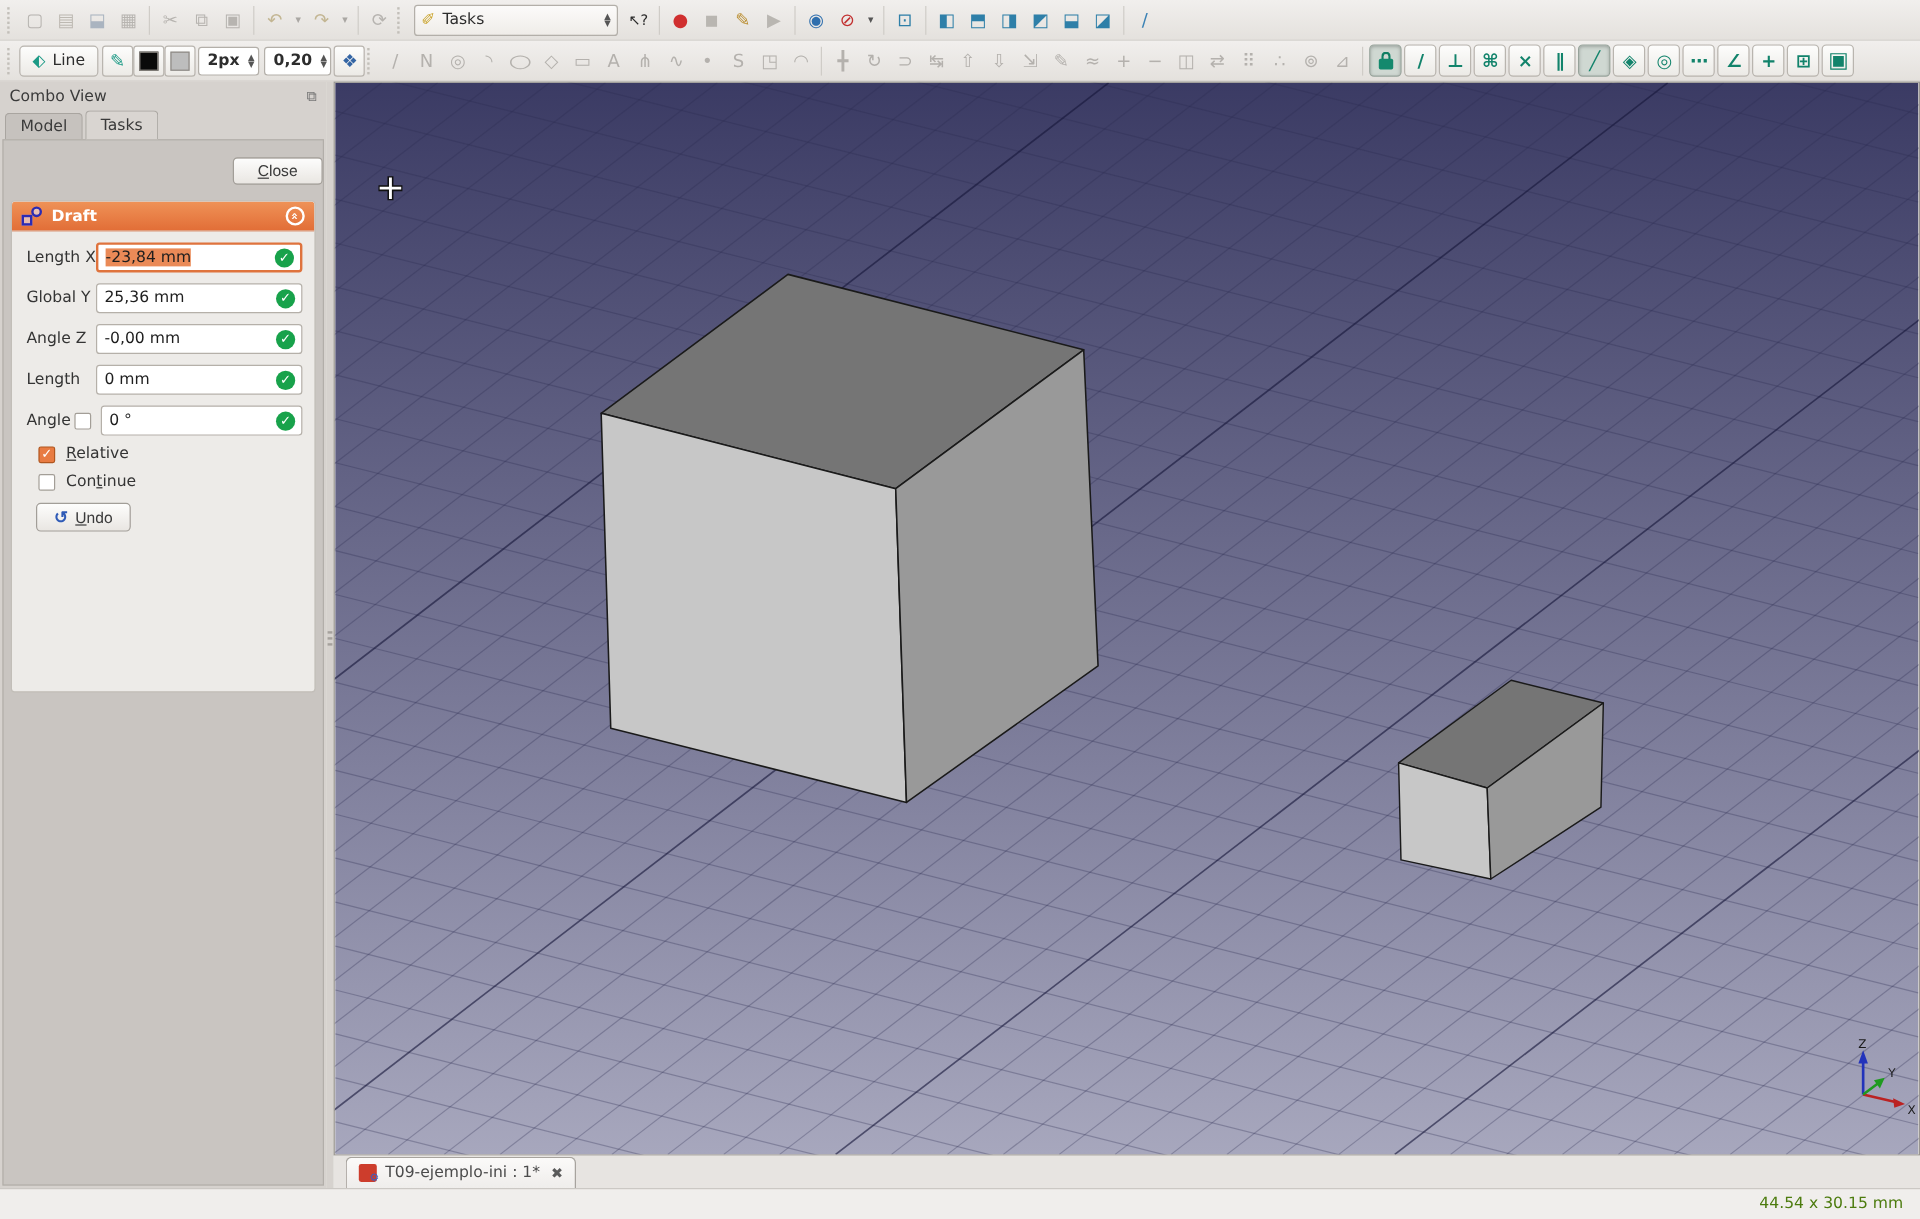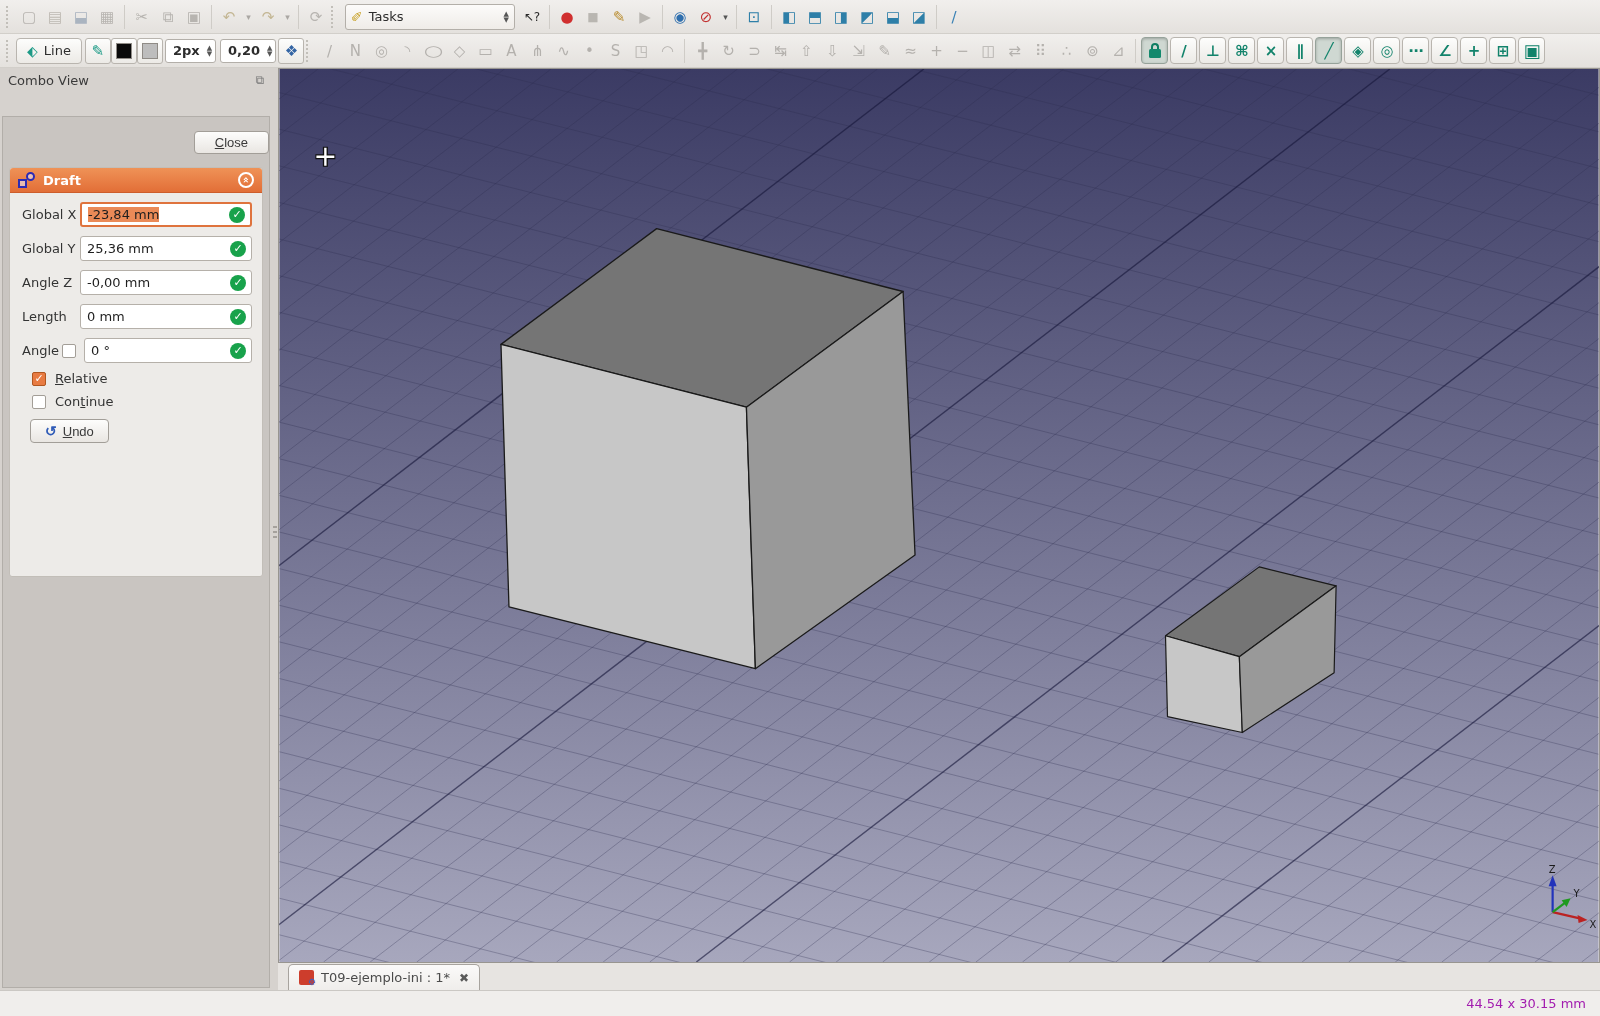--- a/index.html
+++ b/index.html
@@ -114,21 +114,21 @@
   #doctab { position:absolute; left:10px; top:1px; height:26px; display:flex;
     align-items:center; gap:7px; padding:0 10px; background:linear-gradient(#fbfaf9,#efedeb);
     border:1px solid #a7a39e; border-bottom:none; border-radius:5px 5px 0 0;
     font-size:13px; color:#4b4b4b; }
   #fcicon { position:relative; width:15px; height:15px; flex:none; }
   #fcicon .pg { position:absolute; inset:0; background:#cd3d2c; border-radius:2px; }
   #fcicon .gr { position:absolute; right:-2px; bottom:-2px; font-size:9px; color:#3a5fc4; }
   #tabclose { font-size:12px; color:#5a5a5a; margin-left:2px; }
   #statusbar { position:absolute; left:0; right:0; bottom:0; height:26px;
     background:#f0eeec; border-top:1px solid #cbc8c4; display:flex; align-items:center; }
-  #statusdim { margin-left:auto; margin-right:14px; font-size:13px; color:#a21caf; }
+  #statusdim { margin-left:auto; margin-right:14px; font-size:13px; color:#4d7c0f; }
 </style>
 </head>
 <body>
 
 <div class="tbrow" id="tbrow1">
     <div class="thandle"></div>
     <div class="tbtn">
       <span style="color: rgb(183, 180, 176);">▢</span>
     </div>
     <div class="tbtn">
@@ -403,39 +403,43 @@
     </div>
     <div class="snapb">
       <span style="color: rgb(18, 131, 107); font-size: 18px;">▣</span>
     </div>
   </div>
 
 <div id="dock">
   <div id="dock-title">
     <span>Combo View</span>
     <span id="dock-float">⧉</span>
+  </div>
+  <div id="dock-tabs">
+    <div class="dtab">Model</div>
+    <div class="dtab active">Tasks</div>
   </div>
   <div id="dock-content">
     <div id="close-row">
       <button class="gbtn" id="close-btn"><u>C</u>lose</button>
     </div>
     <div id="taskbox">
       <div id="taskhdr">
         <span id="lineicon">
           <span class="sq"></span>
             <span class="ci"></span>
         </span>
         <span class="ttl">Draft</span>
         <span id="collapse">
             <span>»</span>
           </span>
       </div>
 
       <div class="frow">
-        <span class="flabel">Global X</span>
+        <span class="flabel">Length X</span>
         <div class="finput focused">
           <span class="selval">-23,84 mm</span>
           <span class="okmark">✓</span>
         </div>
       </div>
 
       <div class="frow">
         <span class="flabel">Global Y</span>
         <div class="finput">
           <span>25,36 mm</span>

